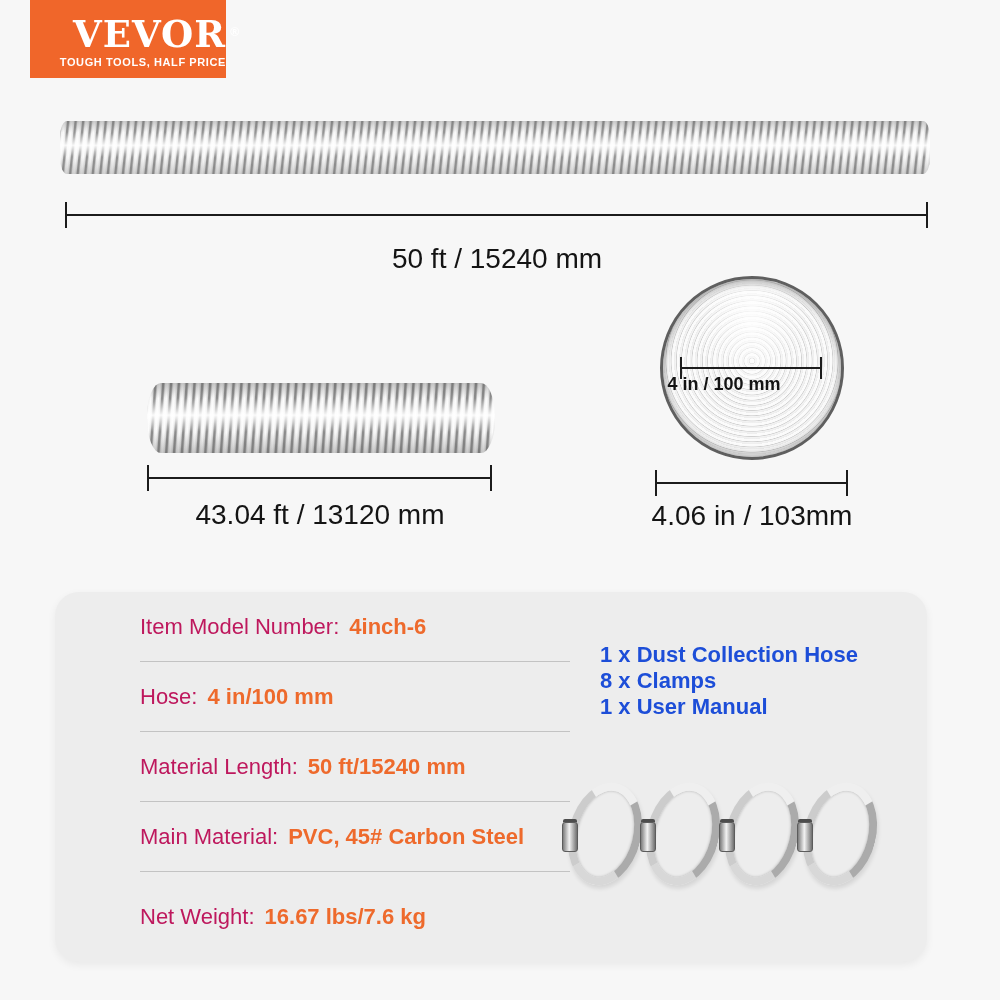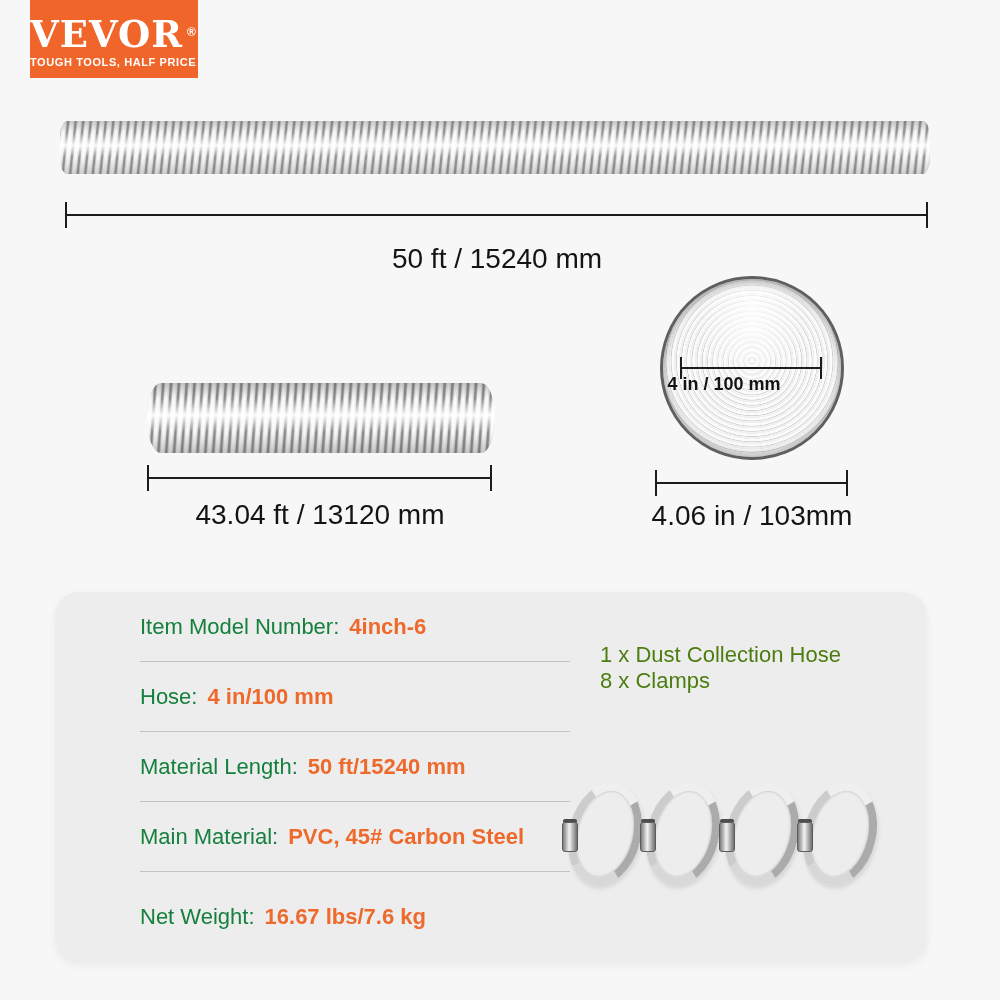--- a/index.html
+++ b/index.html
@@ -7,23 +7,23 @@
   body {
     font-family:"Liberation Sans", sans-serif;
     background:#f7f7f7;
     position:relative;
     overflow:hidden;
   }
   .stage { position:absolute; inset:0; width:1000px; height:1000px; }
 
   
   .logo {
-    position:absolute; left:30px; top:0; width:168px; height:78px;
+    position:absolute; left:30px; top:0; width:196px; height:78px;
     background:#f0662a; color:#fff;
-    display:flex; flex-direction:column; align-items:flex-start; justify-content:center;
+    display:flex; flex-direction:column; align-items:flex-end; justify-content:center;
     padding-top:4px;
   }
   .logo-word {
     font-family:"DejaVu Serif", serif;
     font-weight:bold; font-size:37px; line-height:38px; letter-spacing:1px;
     position:relative;
   }
   .logo-reg { font-size:12px; position:absolute; top:-2px; right:-14px; font-family:"Liberation Sans", sans-serif; }
   .logo-tagline {
     font-size:11px; font-weight:bold; letter-spacing:0.6px; margin-top:3px;
@@ -76,26 +76,26 @@
   .spec-col {
     position:absolute; left:85px; top:0; width:430px; height:370px;
     display:flex; flex-direction:column;
   }
   .spec-row {
     height:70px; display:flex; align-items:center;
     border-bottom:1px solid #c3c3c3;
     font-size:22px; white-space:nowrap;
   }
   .spec-row:last-child { border-bottom:none; flex:1; }
-  .spec-label { color:#15803d; }
+  .spec-label { color:#be185d; }
   .spec-value { color:#ee6a2c; font-weight:bold; margin-left:10px; }
 
   .package-list {
     position:absolute; left:545px; top:50px;
-    color:#4d7c0f; font-weight:normal; font-size:22px; line-height:26px;
+    color:#1d4ed8; font-weight:bold; font-size:22px; line-height:26px;
     white-space:nowrap;
   }
 
   
   .clamps { position:absolute; left:0; top:0; }
   .clamp { position:absolute; width:72px; height:104px; }
   .clamp-ring {
     position:absolute; inset:0; border-radius:50%;
     border:8px solid;
     border-color:#efefef #ababab #d8d8d8 #cccccc;
@@ -158,20 +158,21 @@
       </div>
       <div class="spec-row">
         <span class="spec-label">Net Weight:</span>
         <span class="spec-value">16.67 lbs/7.6 kg</span>
       </div>
     </div>
 
     <div class="package-list">
       <div>1 x Dust Collection Hose</div>
       <div>8 x Clamps</div>
+      <div>1 x User Manual</div>
     </div>
 
     <div class="clamps">
       <div class="clamp" style="left:514px; top:190px;">
         <div class="clamp-ring"></div>
         <div class="clamp-screw"></div>
       </div>
       <div class="clamp" style="left:592px; top:190px;">
         <div class="clamp-ring"></div>
         <div class="clamp-screw"></div>

